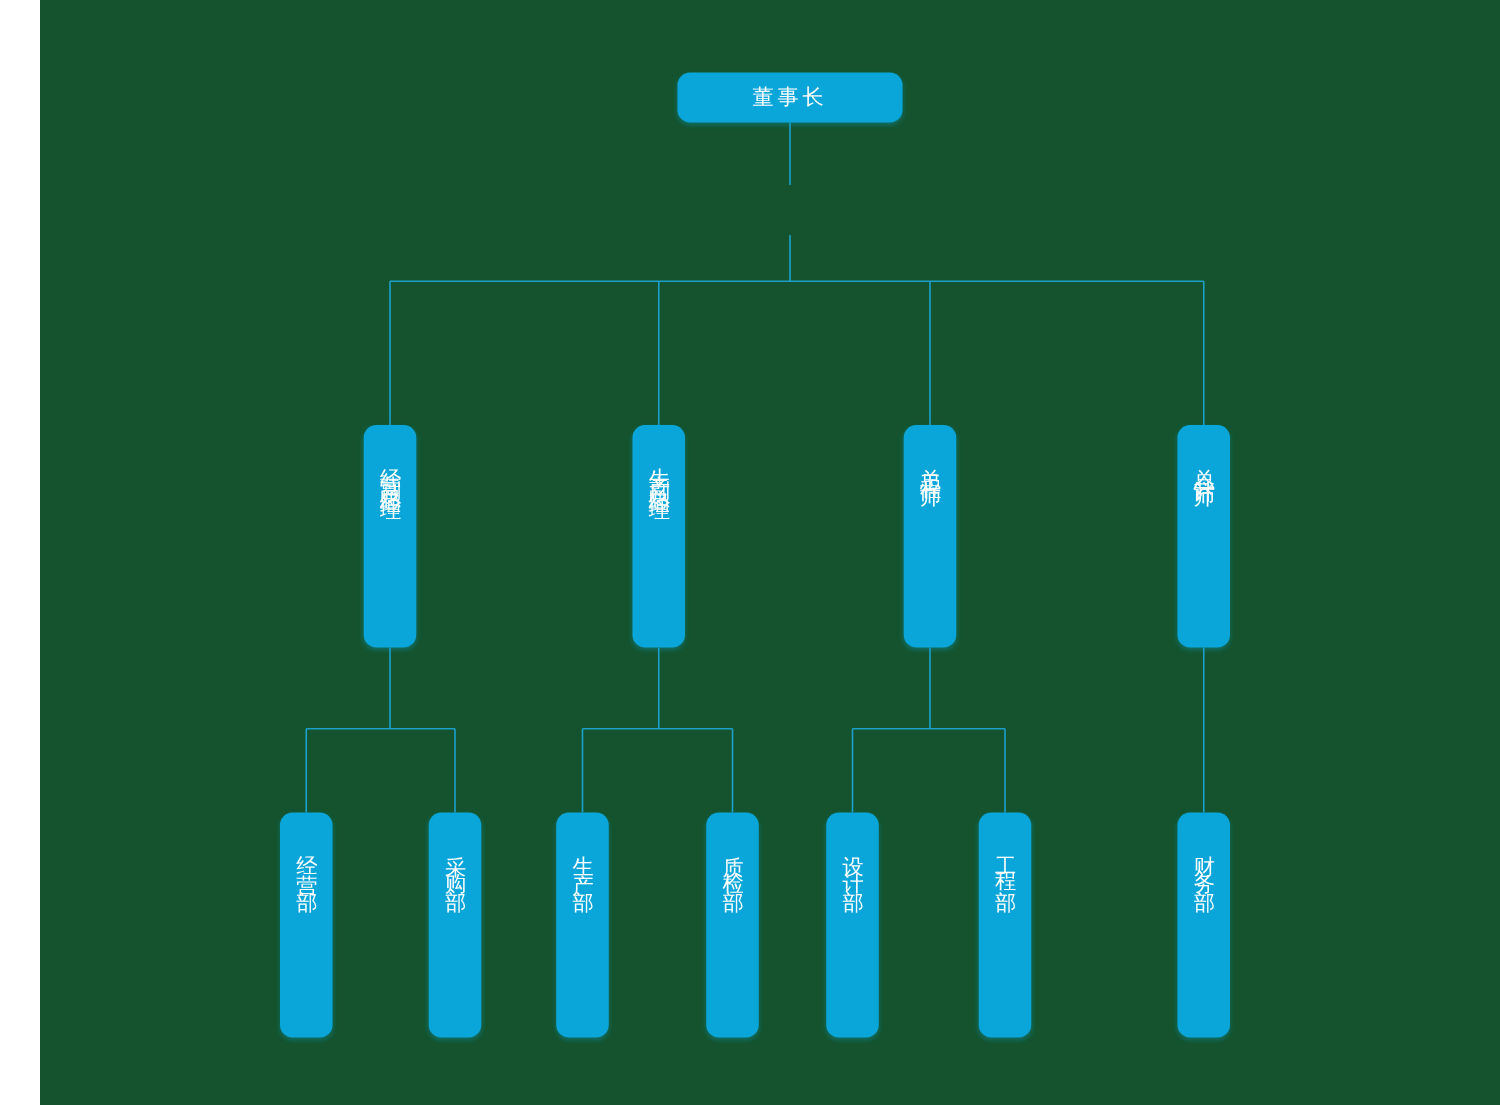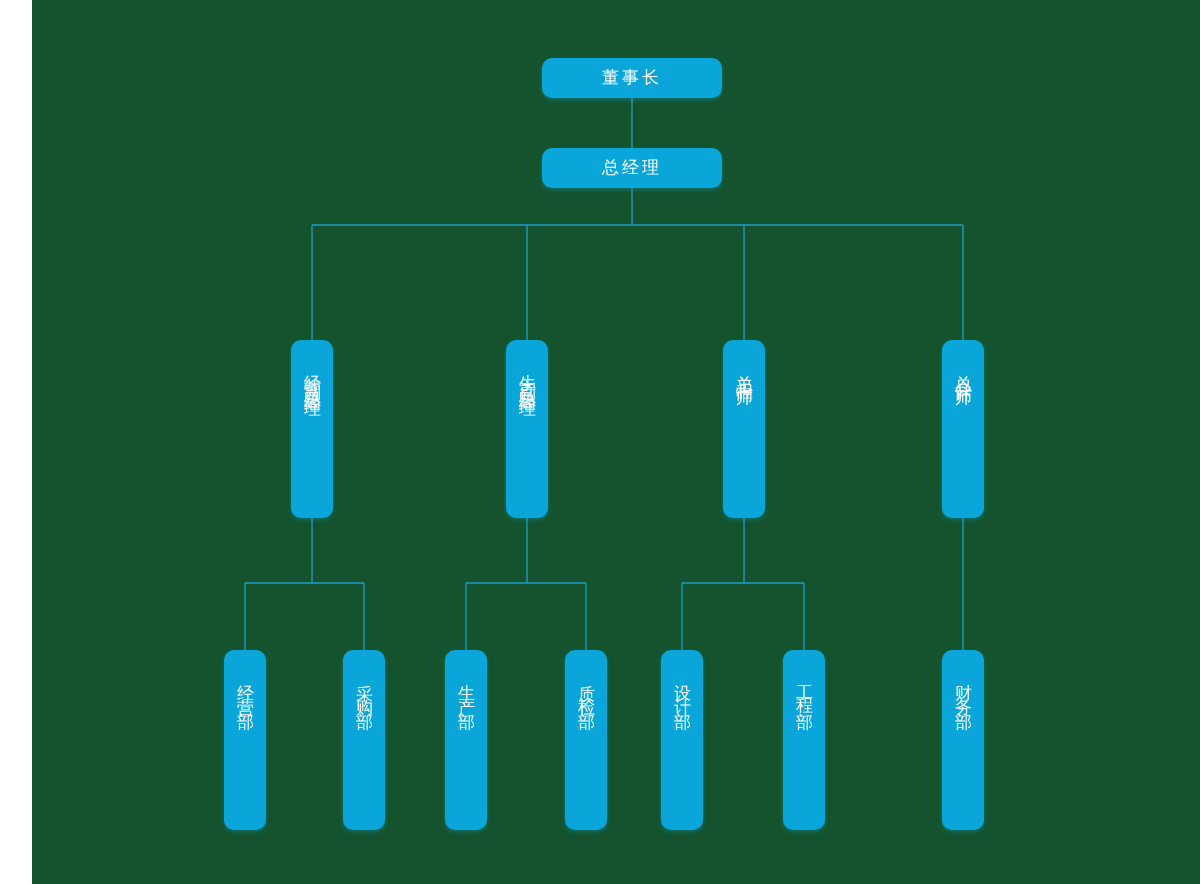--- a/index.html
+++ b/index.html
@@ -79,21 +79,20 @@
     <path d="M600,98 L600,148" stroke="#1c9fc9"></path>
     <path d="M600,188 L600,225 M280,225 L931,225 M280,225 L280,340 M495,225 L495,340 M712,225 L712,340 M931,225 L931,340" stroke="#1c9fc9"></path>
     <path d="M280,518 L280,583 M213,583 L332,583 M213,583 L213,650 M332,583 L332,650" stroke="#1c9fc9"></path>
     <path d="M495,518 L495,583 M434,583 L554,583 M434,583 L434,650 M554,583 L554,650" stroke="#1c9fc9"></path>
     <path d="M712,518 L712,583 M650,583 L772,583 M650,583 L650,650 M772,583 L772,650" stroke="#1c9fc9"></path>
     <path d="M931,518 L931,650" stroke="#1c9fc9"></path>
   </svg>
 
   <div id="n-chairman" class="node h-node">董事长</div>
 
-  <div id="n-gm" class="node h-node">总经理</div>
 
   <div id="n-ops-vice-gm" class="node v-node v-mid">经营副总经理</div>
 
   <div id="n-prod-vice-gm" class="node v-node v-mid">生产副总经理</div>
 
   <div id="n-chief-engineer" class="node v-node v-mid">总工程师</div>
 
   <div id="n-chief-accountant" class="node v-node v-mid">总会计师</div>
 
   <div id="n-ops-dept" class="node v-node v-leaf">经营部</div>

